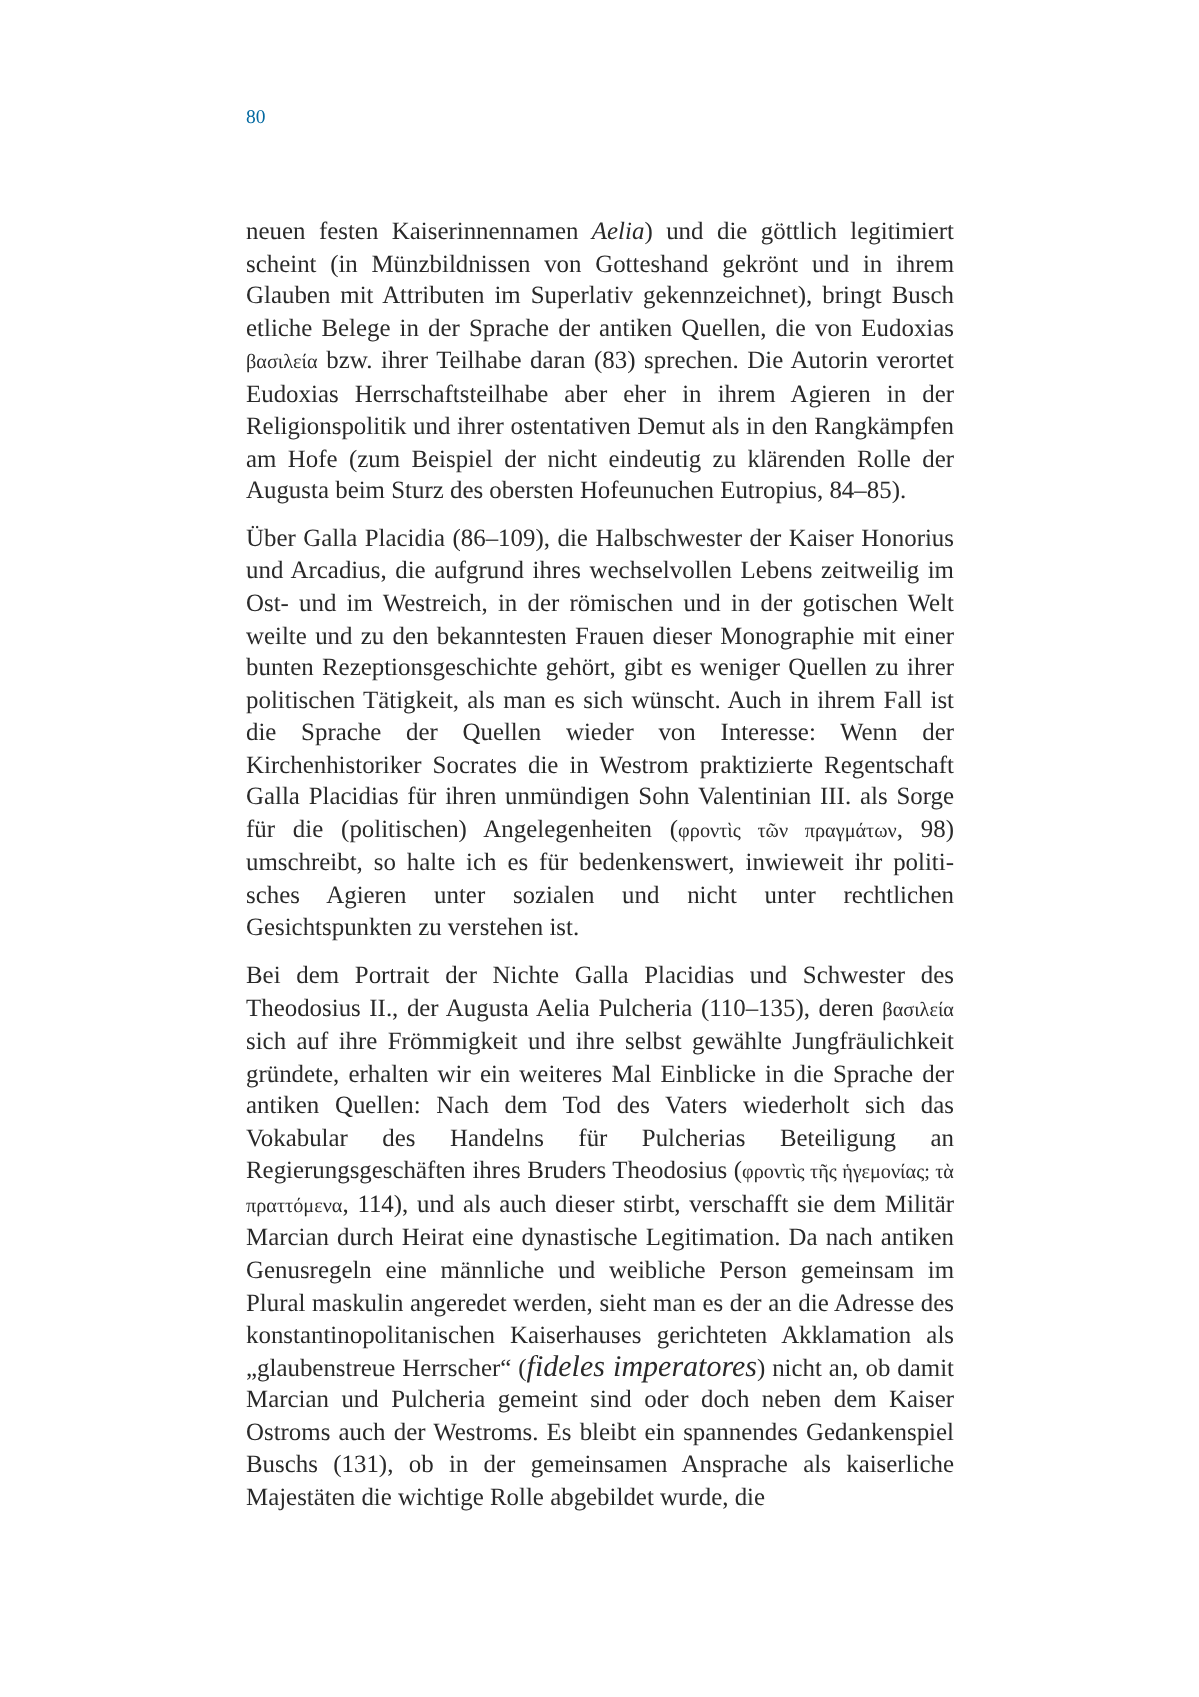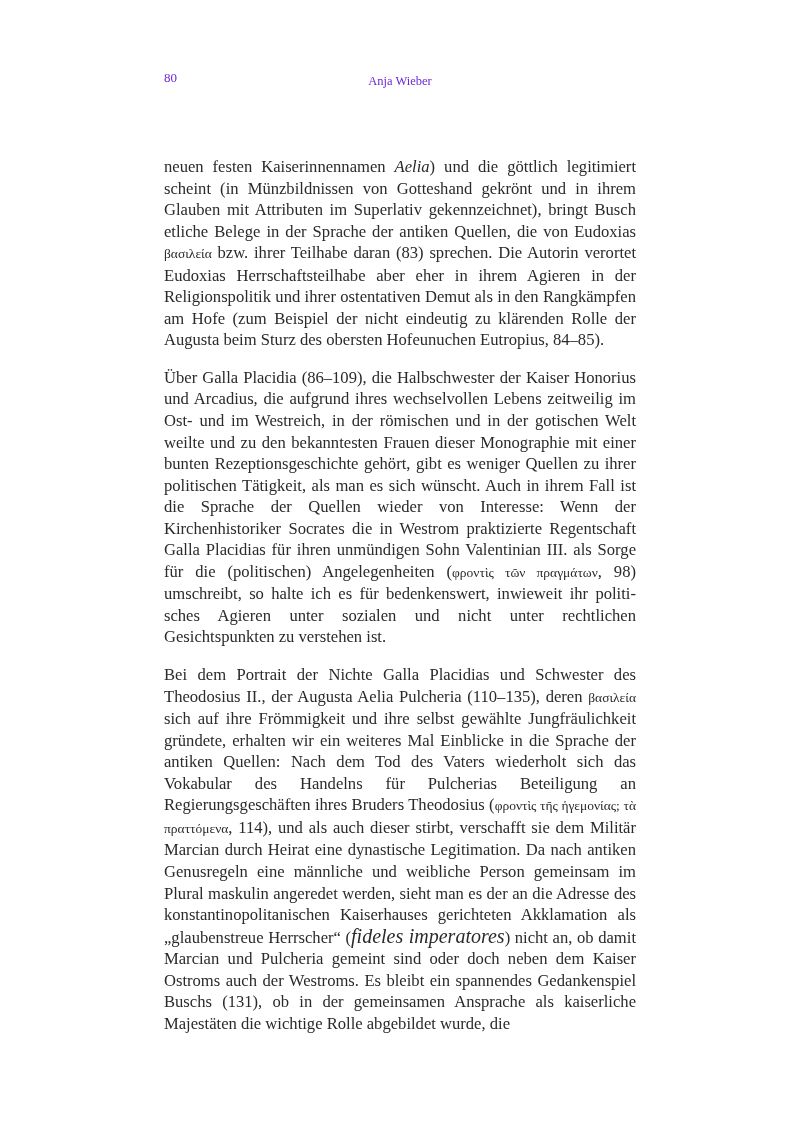--- a/index.html
+++ b/index.html
@@ -1,36 +1,35 @@
 <!DOCTYPE html>
 <html><head>
 <meta charset="utf-8">
 <style>
   html, body { margin: 0; padding: 0; background: #ffffff; }
   body { width: 799px; height: 1131px; position: relative; overflow: hidden; }
   .page { position: absolute; left: 0; top: 0; width: 799px; height: 1131px; background: #fff; }
   .running-head { position: absolute; top: 70px; left: 164px; width: 472px; height: 20px;
-    font-family: "Liberation Serif", "DejaVu Serif", serif; color: #6d28d9; }
+    font-family: "Liberation Serif", "DejaVu Serif", serif; color: #0369a1; }
   .page-number { position: absolute; left: 0; top: 0; font-size: 13px; }
   .author { position: absolute; left: 0; width: 472px; top: 4px; text-align: center; font-size: 12.5px; }
   .body-text { position: absolute; left: 164px; top: 140px; width: 472px;
     font-family: "Liberation Serif", "DejaVu Serif", serif; font-size: 16.6px; line-height: 21.55px;
     color: #2a2a2a; text-align: justify; hyphens: manual; }
-  .body-text p { margin: 16px 0 10px 0; }
+  .body-text p { margin: 3px 0 10px 0; }
   .greek { font-size: 13.5px; }
   em { font-style: italic; }
   .ital-small { font-size: 20px; }
 </style>
 </head>
 <body>
 
 <div class="page">
   <div class="running-head">
     <span class="page-number">80</span>
-    <span class="author">Anja Wieber</span>
   </div>
 
   <div class="body-text">
     <p>
       <span>neuen festen Kaiserinnennamen </span><em>Aelia</em><span>) und die göttlich legitimiert scheint (in Münzbildnissen von Gotteshand gekrönt und in ihrem Glauben mit Attri­buten im Superlativ gekennzeichnet), bringt Busch etliche Belege in der Sprache der antiken Quellen, die von Eudoxias </span><span class="greek">βασιλεία</span><span> bzw. ihrer Teilhabe daran (83) sprechen. Die Autorin verortet Eudoxias Herrschaftsteilhabe aber eher in ihrem Agieren in der Religionspolitik und ihrer ostentativen Demut als in den Rangkämpfen am Hofe (zum Beispiel der nicht eindeutig zu klärenden Rolle der Augusta beim Sturz des obersten Hofeunuchen Eu­tropius, 84–85).</span>
     </p>
     <p>
       <span>Über Galla Placidia (86–109), die Halbschwester der Kaiser Honorius und Arcadius, die aufgrund ihres wechselvollen Lebens zeitweilig im Ost- und im Westreich, in der römischen und in der gotischen Welt weilte und zu den bekanntesten Frauen dieser Monographie mit einer bunten Rezeptions­geschichte gehört, gibt es weniger Quellen zu ihrer politischen Tätigkeit, als man es sich wünscht. Auch in ihrem Fall ist die Sprache der Quellen wieder von Interesse: Wenn der Kirchenhistoriker Socrates die in Westrom prakti­zierte Regentschaft Galla Placidias für ihren unmündigen Sohn Valenti­nian III. als Sorge für die (politischen) Angelegenheiten (</span><span class="greek">φροντὶς τῶν πραγμά­των</span><span>, 98) umschreibt, so halte ich es für bedenkenswert, inwieweit ihr politi­sches Agieren unter sozialen und nicht unter rechtlichen Gesichtspunkten zu verstehen ist.</span>
     </p>
     <p>

